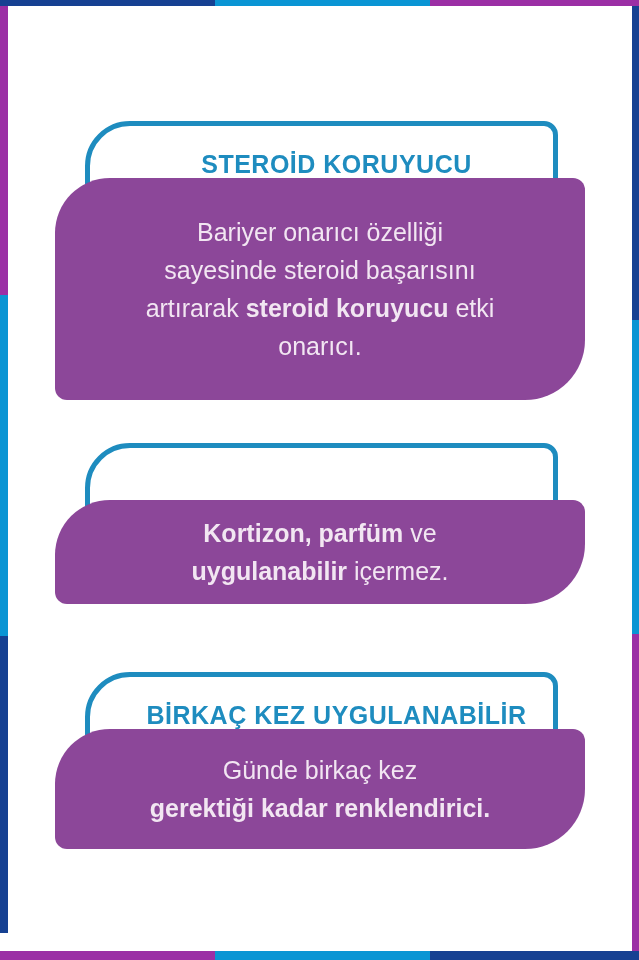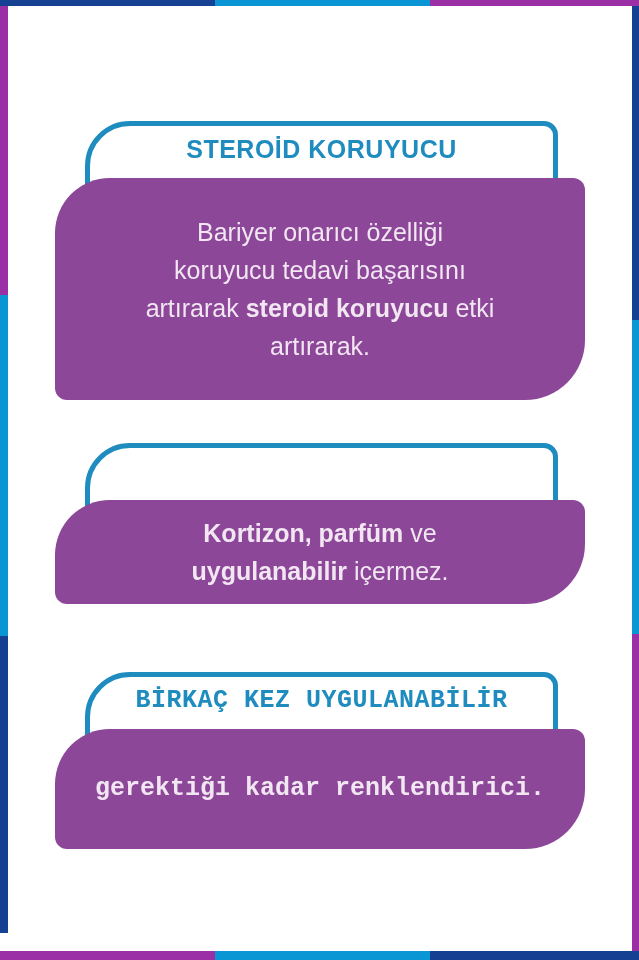--- a/index.html
+++ b/index.html
@@ -25,37 +25,37 @@
   .left-2   { left: 0; top: 295px; width: 8px; height: 341px; background: var(--cyan); }
   .left-3   { left: 0; top: 636px; width: 8px; height: 297px; background: var(--navy); }
   .right-1  { left: 632px; top: 6px;   width: 7px; height: 314px; background: var(--navy); }
   .right-2  { left: 632px; top: 320px; width: 7px; height: 314px; background: var(--cyan); }
   .right-3  { left: 632px; top: 634px; width: 7px; height: 317px; background: var(--magenta); }
 
   
   .card { position: absolute; left: 55px; width: 530px; }
   .card-1 { top: 121px; height: 279px; }
   .card-2 { top: 443px; height: 175px; }
-  .card-3 { top: 672px; height: 176px; font-family: Liberation Mono, monospace; }
+  .card-3 { top: 672px; height: 176px; }
 
   .card-outline {
     position: absolute;
     left: 30px; top: 0;
     width: 473px; height: 115px;
     box-sizing: border-box;
     border: 5px solid var(--blue);
     border-radius: 45px 14px 14px 14px;
     background: transparent;
     z-index: 1;
   }
   .card-title {
     position: absolute;
     left: 30px; top: 0;
     width: 473px; height: 57px;
-    margin: 0;
+    margin: 15px;
     display: flex; align-items: center; justify-content: center;
     color: var(--blue);
     font-size: 25px;
     font-weight: bold;
     letter-spacing: 0.5px;
     z-index: 3;
     white-space: nowrap;
   }
   .card-body {
     position: absolute;
@@ -94,35 +94,36 @@
   <div class="seg left-3"></div>
   <div class="seg right-1"></div>
   <div class="seg right-2"></div>
   <div class="seg right-3"></div>
 
   <section class="card card-1">
     <div class="card-outline"></div>
     <h2 class="card-title">STEROİD KORUYUCU</h2>
     <div class="card-body">
         <div class="body-line"><span>Bariyer onarıcı özelliği</span></div>
-        <div class="body-line"><span>koruyucu tedavi başarısını</span></div>
+        <div class="body-line"><span>sayesinde steroid başarısını</span></div>
         <div class="body-line"><span>artırarak </span><span class="bold">steroid koruyucu</span><span> etki</span></div>
-        <div class="body-line"><span>artırarak.</span></div>
+        <div class="body-line"><span>onarıcı.</span></div>
       </div>
   </section>
 
   <section class="card card-2">
     <div class="card-outline"></div>
     <div class="card-body">
         <div class="body-line"><span class="bold">Kortizon, parfüm</span><span> ve</span></div>
         <div class="body-line"><span class="bold">uygulanabilir</span><span> içermez.</span></div>
       </div>
   </section>
 
   <section class="card card-3">
     <div class="card-outline"></div>
     <h2 class="card-title">BİRKAÇ KEZ UYGULANABİLİR</h2>
     <div class="card-body">
+        <div class="body-line"><span>Günde birkaç kez</span></div>
         <div class="body-line"><span class="bold">gerektiği kadar renklendirici.</span></div>
       </div>
   </section>
 
 </div>
 
 </body></html>

